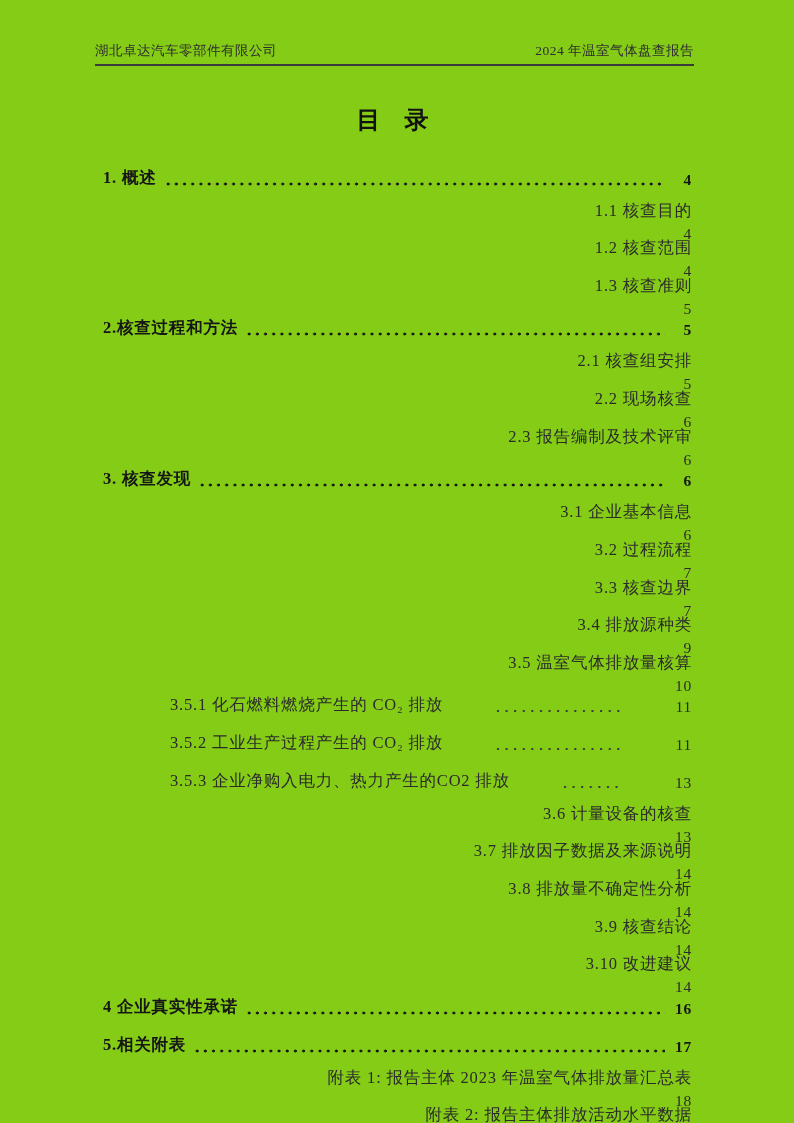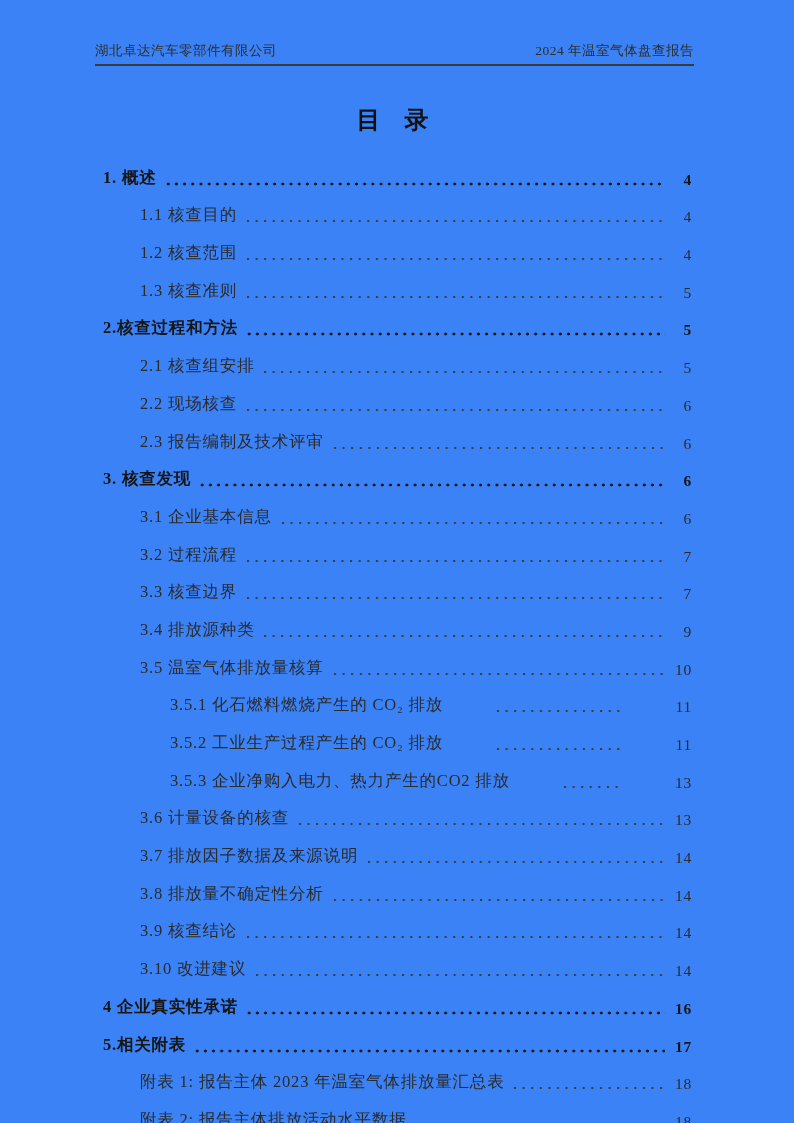--- a/index.html
+++ b/index.html
@@ -1,21 +1,21 @@
 <!DOCTYPE html>
 <html lang="zh"><head>
 <meta charset="utf-8">
 <style>
   html, body { margin: 0; padding: 0; background: #e8e8e8; }
   .page {
     position: relative;
     width: 794px;
     height: 1123px;
     margin: 0 auto;
-    background: #3b82f6;
+    background: #84cc16;
     font-family: "Liberation Serif", "DejaVu Serif", serif;
     color: #262626;
     box-sizing: border-box;
     overflow: hidden;
   }
   
   .header {
     position: absolute;
     top: 42px;
     left: 95px;
@@ -52,21 +52,21 @@
     box-sizing: border-box;
     padding-bottom: 5px;
     font-size: 16.5px;
     letter-spacing: 0.8px;
     color: #2b2b2b;
     cursor: default;
     margin-top: 6px;
   }
   .toc-row.bold { font-weight: 700; color: #161616; }
   .lvl1 { padding-left: 8px; }
-  .lvl2 { padding-left: 45px; }
+  .lvl2 { padding-left: 45px; flex-direction: column; }
   .lvl3 { padding-left: 75px; gap: 44px; }
   .toc-label { white-space: nowrap; }
   .leader {
     flex: 1 1 auto;
     height: 4px;
     margin: 0 5px 3px 9px;
     background-image: radial-gradient(circle at 2px 2px, #3d3d3d 1.1px, rgba(0,0,0,0) 1.5px);
     background-size: 8.6px 4px;
     background-repeat: repeat-x;
     background-position: left bottom;

